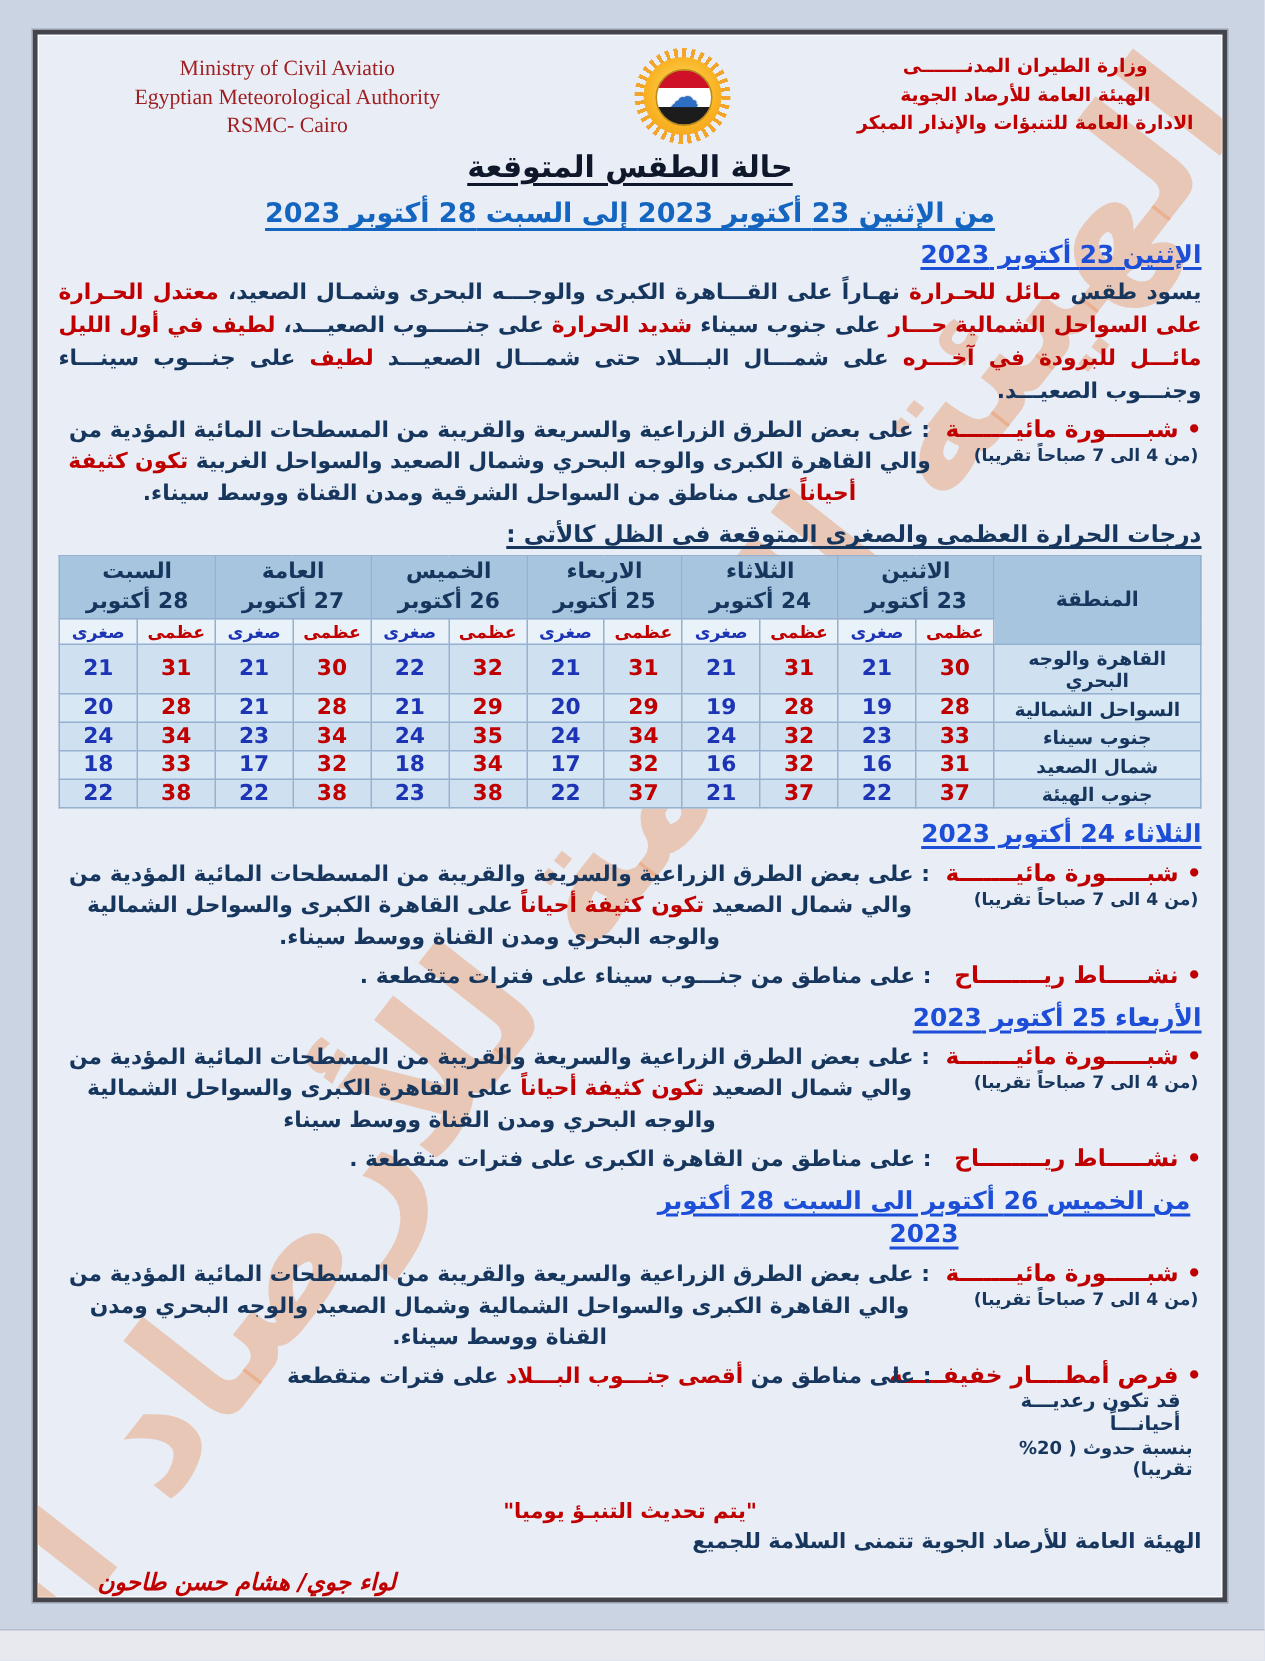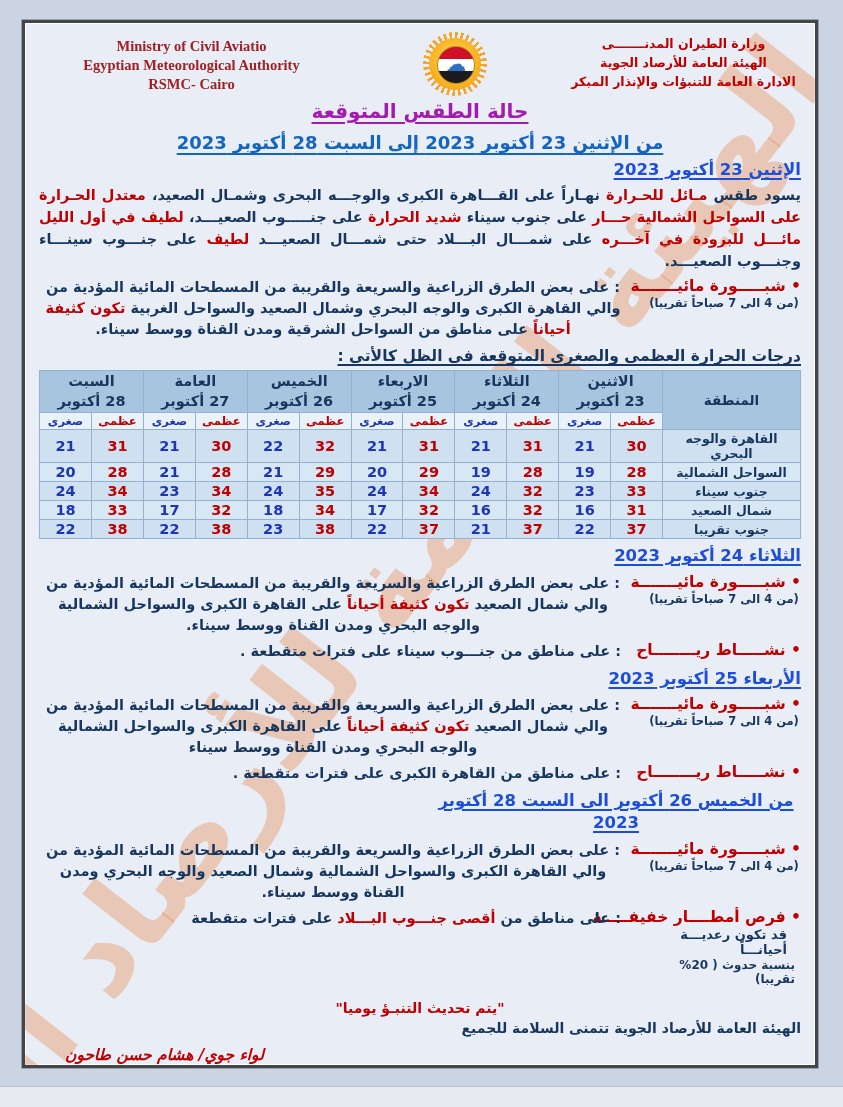--- a/index.html
+++ b/index.html
@@ -18,37 +18,37 @@
   .watermark{
     position:absolute;z-index:0;top:455px;left:-235px;width:1250px;
     transform:rotate(-52deg);transform-origin:50% 50%;
     font-size:118px;font-weight:bold;text-align:center;white-space:nowrap;
     color:rgba(233,148,92,0.42);direction:rtl;pointer-events:none;
   }
   .content{position:relative;z-index:1;padding:6px 14px 0 14px;}
 
   
   .hdr{display:flex;justify-content:space-between;align-items:flex-start;}
-  .hdr-en{width:305px;text-align:center;color:#9e2023;font-weight:bold;
+  .hdr-en{width:305px;text-align:center;color:#9e2023;font-weight:normal;
     font-family:"Liberation Serif", serif;font-size:14.5px;line-height:1.3;padding-top:8px;}
   .hdr-ar{width:235px;text-align:center;color:#c00000;font-weight:bold;
     font-size:12.5px;line-height:1.5;direction:rtl;padding-top:6px;}
   .logo{position:relative;width:92px;height:66px;flex:none;margin-top:2px;}
   .sun-rays{position:absolute;left:14px;top:1px;width:64px;height:64px;border-radius:50%;
     background:repeating-conic-gradient(#f2a52a 0deg 5deg, rgba(242,165,42,0) 5deg 11.25deg);}
   .sun-disc{position:absolute;left:20px;top:7px;width:52px;height:52px;border-radius:50%;
     background:radial-gradient(circle at 50% 45%, #ffe06a 0%, #f9b323 60%, #f2961c 100%);}
   .flag-disc{position:absolute;left:28px;top:15px;width:36px;height:36px;border-radius:50%;
     background:linear-gradient(#ce1126 0 33%, #ffffff 33% 67%, #1c1c1c 67% 100%);
     border:1px solid #b98a1d;display:flex;align-items:center;justify-content:center;}
   .cloud{color:#2d6fc2;font-size:20px;line-height:1;margin-top:-2px;text-shadow:0 0 1px #17508f;}
 
   
   .title{text-align:center;margin-top:2px;}
-  .title span{color:#a21caf;font-size:20px;font-weight:bold;text-decoration:underline;
+  .title span{color:#0f172a;font-size:20px;font-weight:bold;text-decoration:underline;
     text-decoration-thickness:2px;text-underline-offset:4px;}
   .date-range{text-align:center;margin-top:9px;}
   .date-range span{color:#1465c0;font-size:18px;font-weight:bold;text-decoration:underline;
     text-decoration-thickness:2px;text-underline-offset:4px;direction:rtl;unicode-bidi:embed;}
 
   
   .sec{direction:rtl;margin-top:6px;}
   .sec-heading{display:inline-block;color:#1d4ed8;font-size:16.5px;font-weight:bold;
     text-decoration:underline;text-decoration-thickness:2px;text-underline-offset:3px;line-height:1.35;}
   .sec-heading.wide{max-width:370px;text-align:center;}
@@ -250,21 +250,21 @@
               <td class="max-c">32</td>
               <td class="min-c">17</td>
               <td class="max-c">34</td>
               <td class="min-c">18</td>
               <td class="max-c">32</td>
               <td class="min-c">17</td>
               <td class="max-c">33</td>
               <td class="min-c">18</td>
             </tr>
             <tr>
-              <td class="region-c">جنوب تقريبا</td>
+              <td class="region-c">جنوب الهيئة</td>
               <td class="max-c">37</td>
               <td class="min-c">22</td>
               <td class="max-c">37</td>
               <td class="min-c">21</td>
               <td class="max-c">37</td>
               <td class="min-c">22</td>
               <td class="max-c">38</td>
               <td class="min-c">23</td>
               <td class="max-c">38</td>
               <td class="min-c">22</td>

